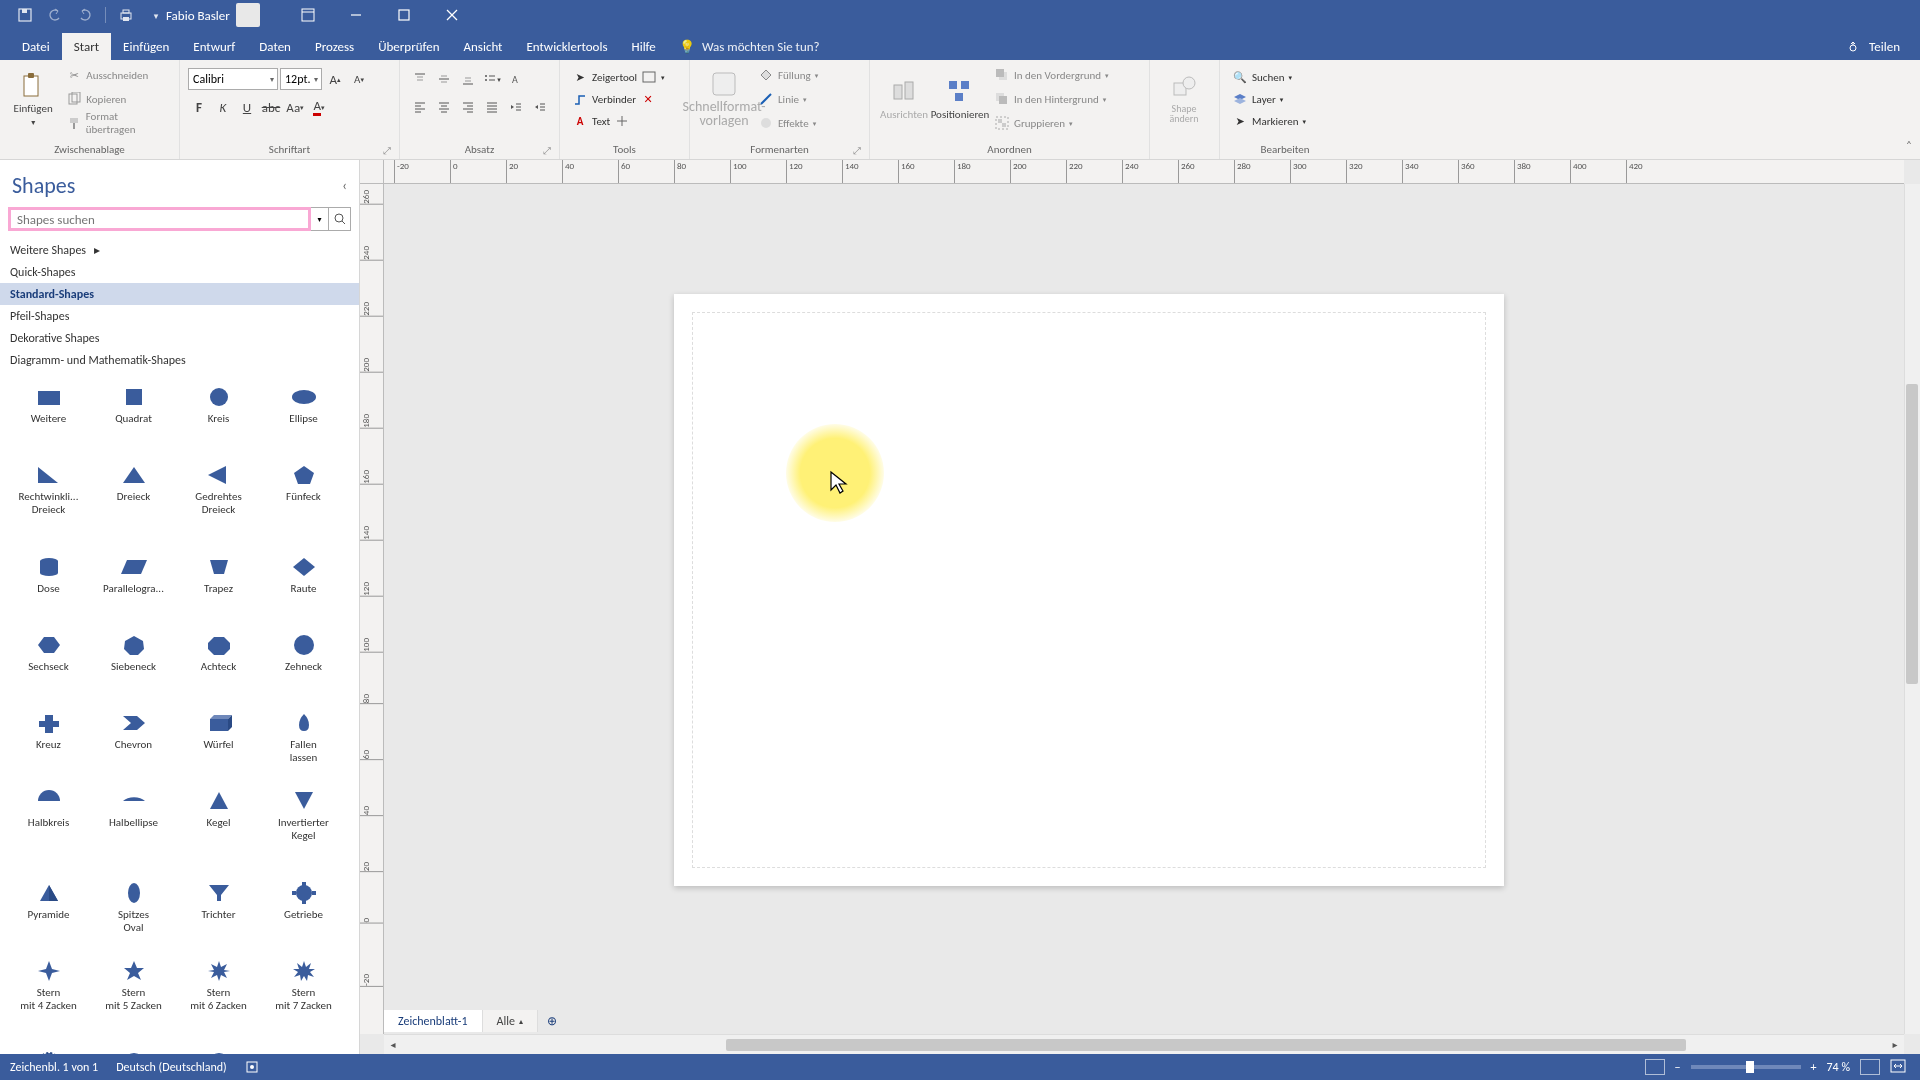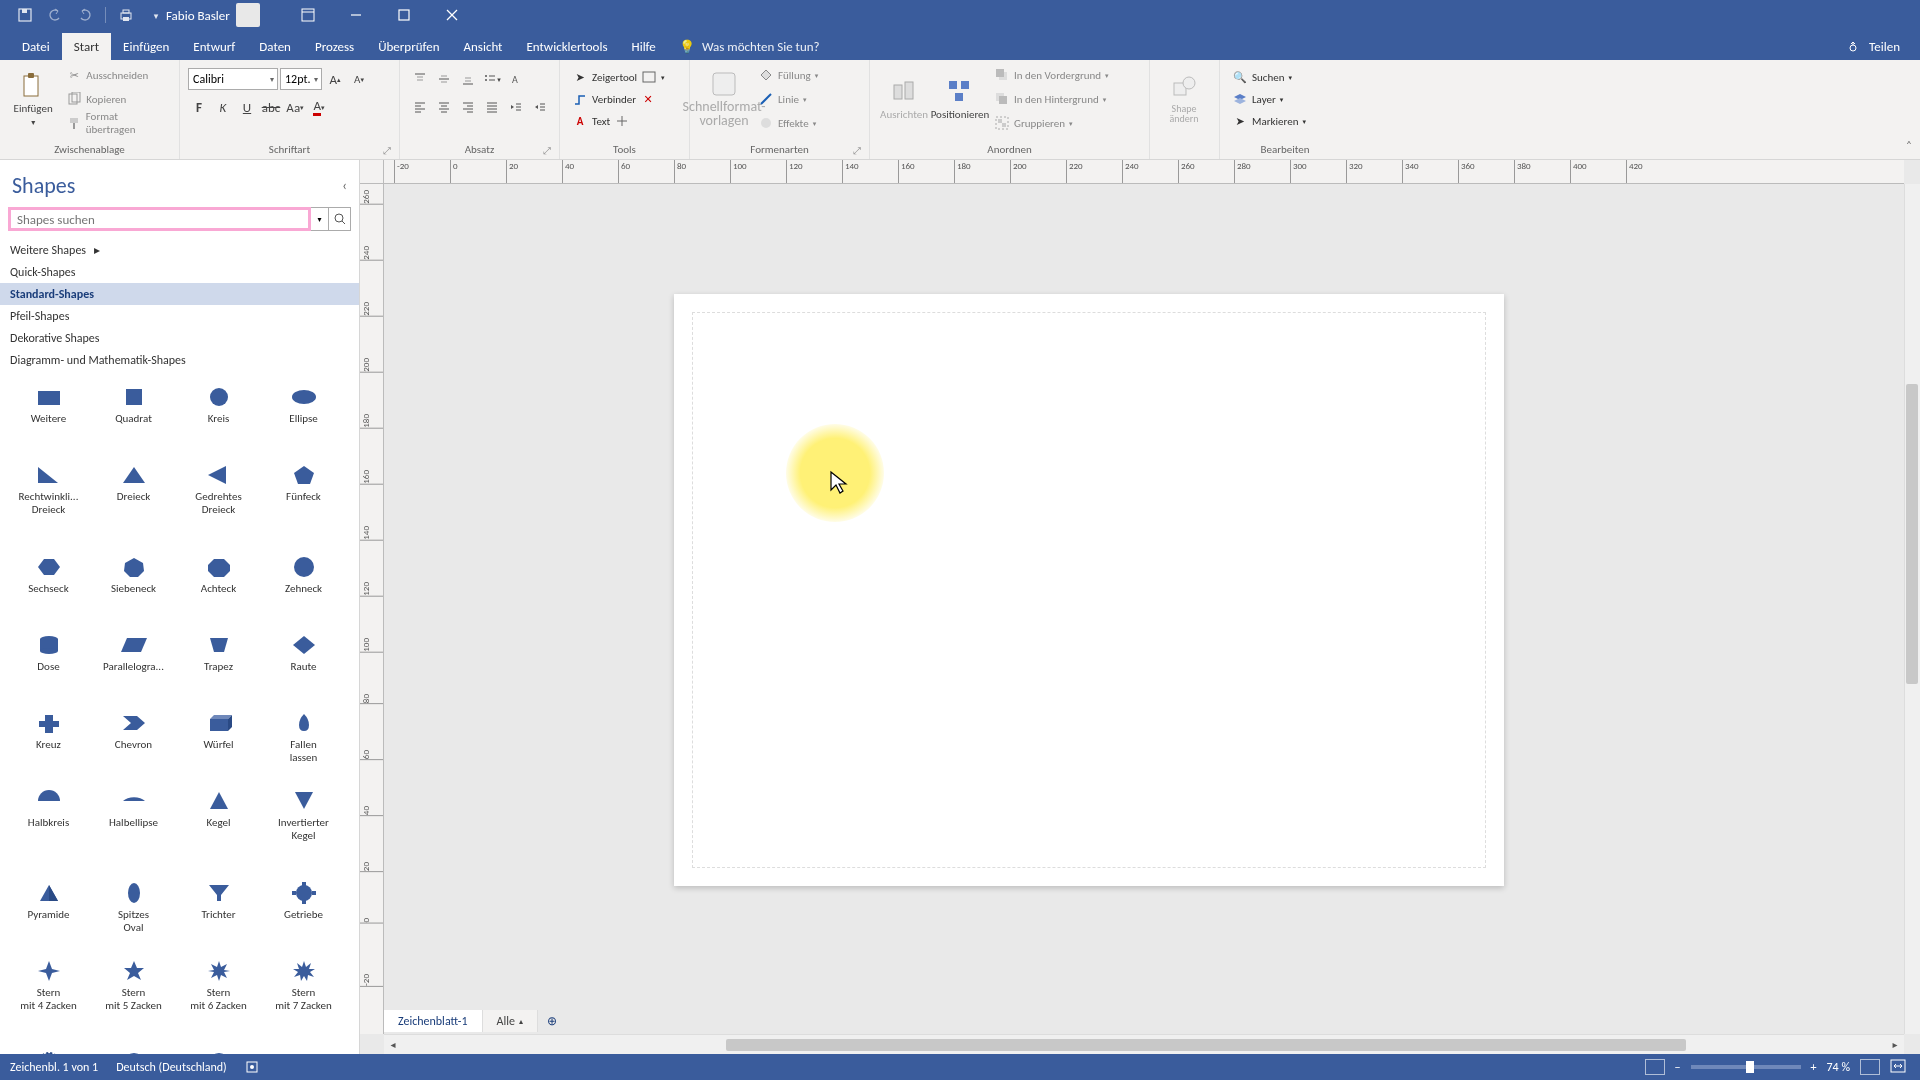--- a/index.html
+++ b/index.html
@@ -632,54 +632,20 @@
                 <path d="M15 3 L25 10 L21 21 L9 21 L5 10 Z" fill="#3a5c9c"></path>
               </svg>
             </div>
             <div class="shape-label">Fünfeck</div>
           </div>
         </div>
         <div class="shape-row">
           <div class="shape-cell">
             <div class="shape-icon">
               <svg width="30" height="24">
-                <path d="M10 4 L20 4 L26 12 L20 20 L10 20 L4 12 Z" fill="#3a5c9c"></path>
-              </svg>
-            </div>
-            <div class="shape-label">Sechseck</div>
-          </div>
-          <div class="shape-cell">
-            <div class="shape-icon">
-              <svg width="30" height="24">
-                <path d="M15 3 L24 8 L25 16 L19 22 L11 22 L5 16 L6 8 Z" fill="#3a5c9c"></path>
-              </svg>
-            </div>
-            <div class="shape-label">Siebeneck</div>
-          </div>
-          <div class="shape-cell">
-            <div class="shape-icon">
-              <svg width="30" height="24">
-                <path d="M10 4 L20 4 L26 10 L26 16 L20 22 L10 22 L4 16 L4 10 Z" fill="#3a5c9c"></path>
-              </svg>
-            </div>
-            <div class="shape-label">Achteck</div>
-          </div>
-          <div class="shape-cell">
-            <div class="shape-icon">
-              <svg width="30" height="24">
-                <circle cx="15" cy="12" r="10" fill="#3a5c9c"></circle>
-              </svg>
-            </div>
-            <div class="shape-label">Zehneck</div>
-          </div>
-        </div>
-        <div class="shape-row">
-          <div class="shape-cell">
-            <div class="shape-icon">
-              <svg width="30" height="24">
                 <ellipse cx="15" cy="6" rx="9" ry="3" fill="#3a5c9c"></ellipse>
                 <rect x="6" y="6" width="18" height="12" fill="#3a5c9c"></rect>
                 <ellipse cx="15" cy="18" rx="9" ry="3" fill="#3a5c9c"></ellipse>
               </svg>
             </div>
             <div class="shape-label">Dose</div>
           </div>
           <div class="shape-cell">
             <div class="shape-icon">
               <svg width="30" height="24">
@@ -696,20 +662,54 @@
             </div>
             <div class="shape-label">Trapez</div>
           </div>
           <div class="shape-cell">
             <div class="shape-icon">
               <svg width="30" height="24">
                 <path d="M15 3 L26 12 L15 21 L4 12 Z" fill="#3a5c9c"></path>
               </svg>
             </div>
             <div class="shape-label">Raute</div>
+          </div>
+        </div>
+        <div class="shape-row">
+          <div class="shape-cell">
+            <div class="shape-icon">
+              <svg width="30" height="24">
+                <path d="M10 4 L20 4 L26 12 L20 20 L10 20 L4 12 Z" fill="#3a5c9c"></path>
+              </svg>
+            </div>
+            <div class="shape-label">Sechseck</div>
+          </div>
+          <div class="shape-cell">
+            <div class="shape-icon">
+              <svg width="30" height="24">
+                <path d="M15 3 L24 8 L25 16 L19 22 L11 22 L5 16 L6 8 Z" fill="#3a5c9c"></path>
+              </svg>
+            </div>
+            <div class="shape-label">Siebeneck</div>
+          </div>
+          <div class="shape-cell">
+            <div class="shape-icon">
+              <svg width="30" height="24">
+                <path d="M10 4 L20 4 L26 10 L26 16 L20 22 L10 22 L4 16 L4 10 Z" fill="#3a5c9c"></path>
+              </svg>
+            </div>
+            <div class="shape-label">Achteck</div>
+          </div>
+          <div class="shape-cell">
+            <div class="shape-icon">
+              <svg width="30" height="24">
+                <circle cx="15" cy="12" r="10" fill="#3a5c9c"></circle>
+              </svg>
+            </div>
+            <div class="shape-label">Zehneck</div>
           </div>
         </div>
         <div class="shape-row">
           <div class="shape-cell">
             <div class="shape-icon">
               <svg width="30" height="24">
                 <path d="M11 4 L19 4 L19 10 L25 10 L25 16 L19 16 L19 22 L11 22 L11 16 L5 16 L5 10 L11 10 Z" fill="#3a5c9c"></path>
               </svg>
             </div>
             <div class="shape-label">Kreuz</div>

